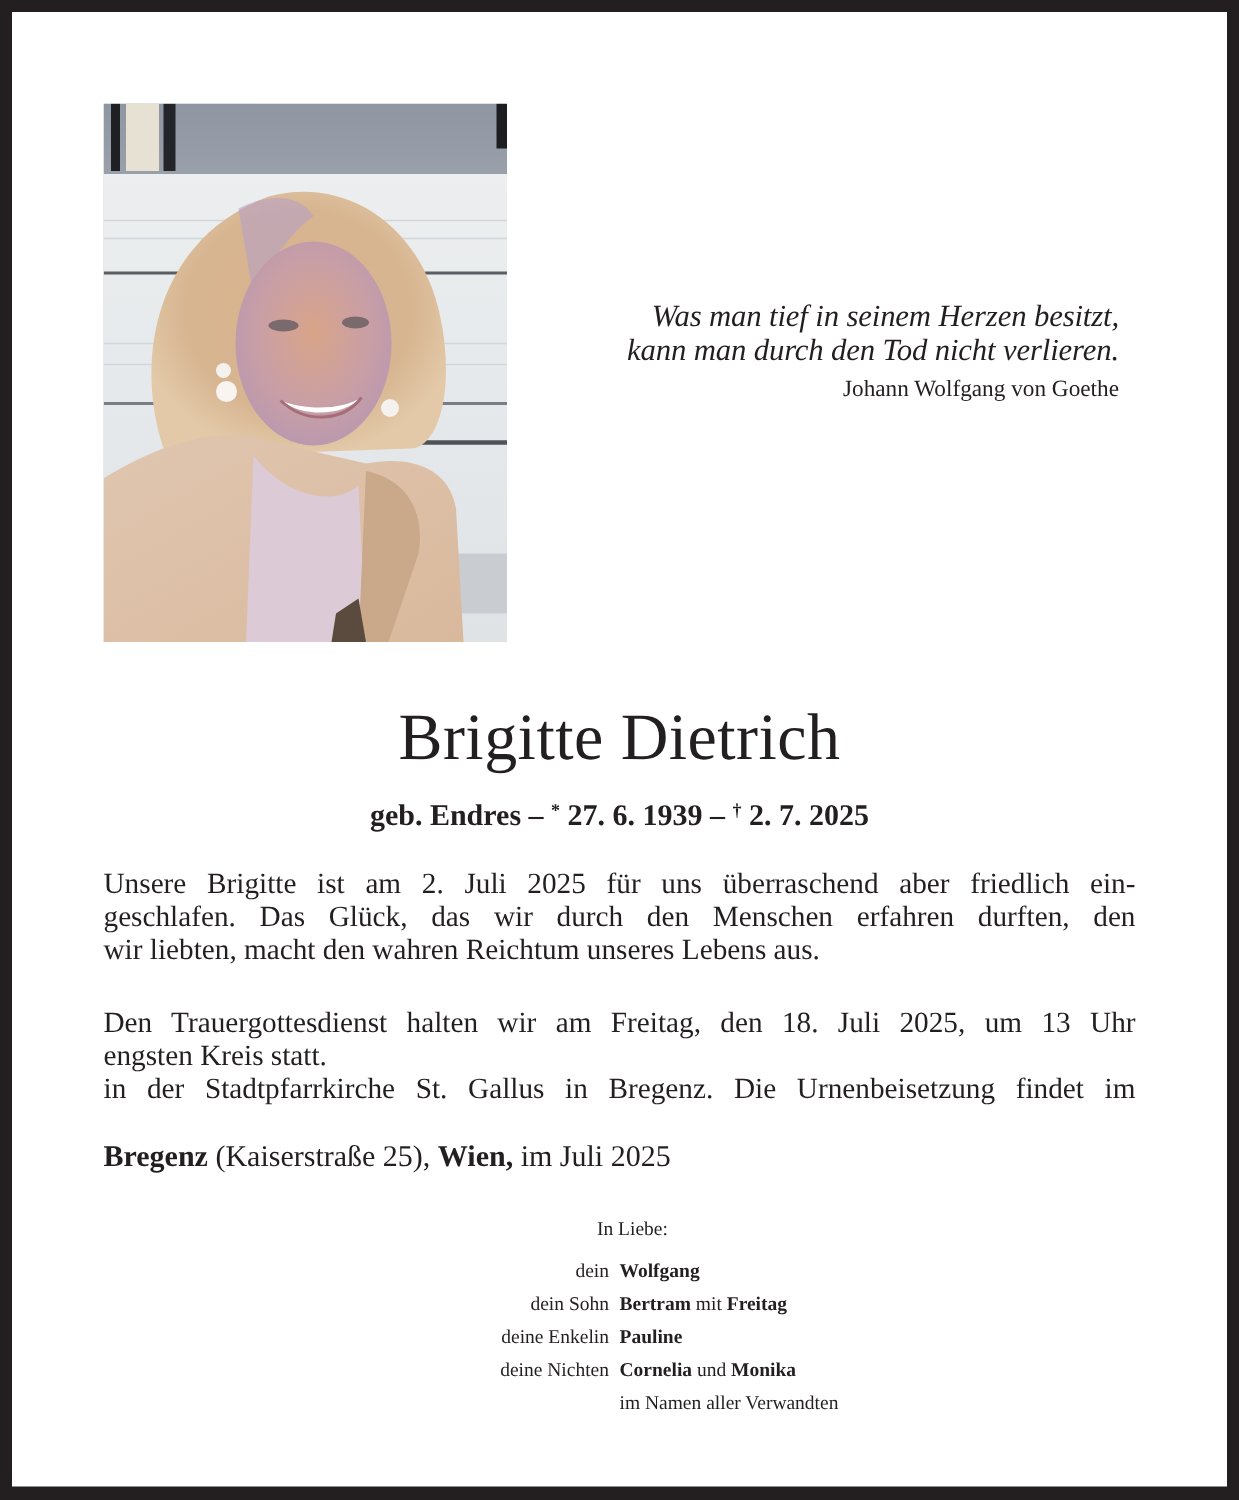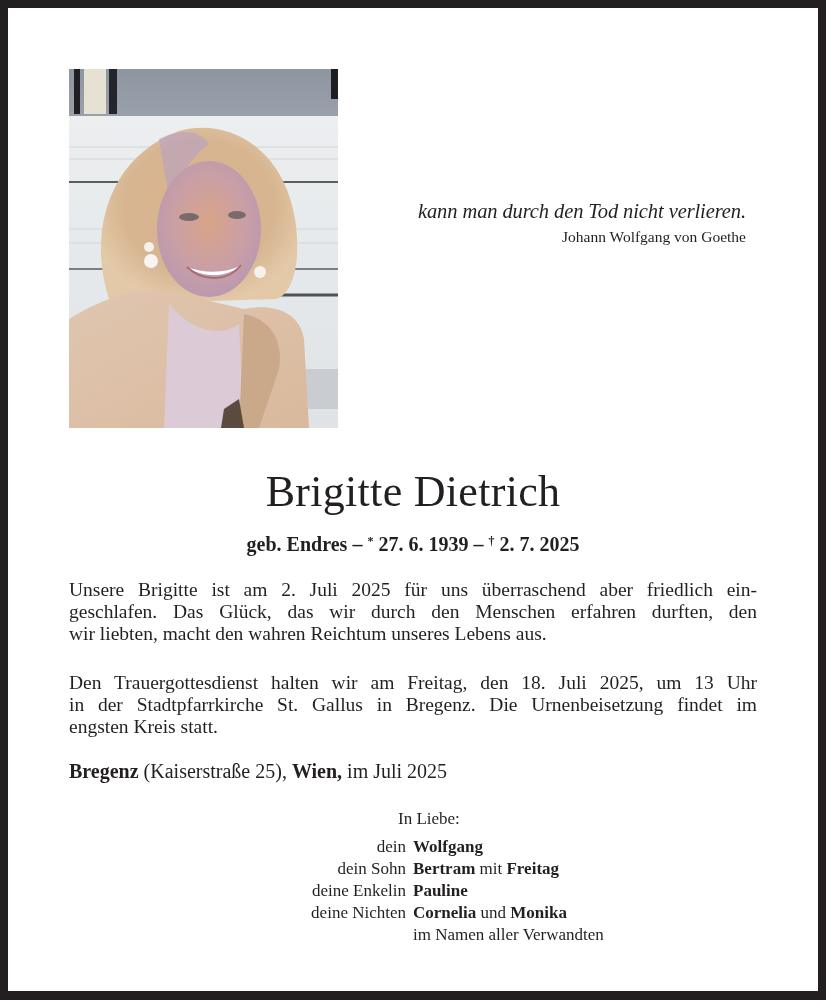--- a/index.html
+++ b/index.html
@@ -89,21 +89,21 @@
     line-height: 22px;
     white-space: nowrap;
   }
   .b { font-weight: bold; }
 
   .family {
     position: absolute;
     left: 0; top: 800px;
     width: 810px;
     font-family: "Liberation Serif", "DejaVu Serif", serif;
-    font-size: 17px;
+    font-size: 13px;
     line-height: 22px;
   }
   .in-liebe {
     margin-left: 390px;
     margin-bottom: 6px;
     white-space: nowrap;
   }
   .frow { display: flex; white-space: nowrap; }
   .frow .lbl { width: 383px; text-align: right; padding-right: 7px; box-sizing: content-box; margin-left: 15px; }
   .frow .nm { flex: 1; }
@@ -170,40 +170,41 @@
 
       <circle cx="80" cy="178" r="5" fill="#f4f1ee"></circle>
       <circle cx="82" cy="192" r="7" fill="#f7f4f2"></circle>
       <circle cx="191" cy="203" r="6" fill="#f4f1ee"></circle>
 
       <path d="M155 340 L 170 330 L 175 359 L 152 359 Z" fill="#5b4a3e"></path>
     </svg>
   </div>
 
   <div class="quote">
+    <div class="quote-line">Was man tief in seinem Herzen besitzt,</div>
     <div class="quote-line">kann man durch den Tod nicht verlieren.</div>
     <div class="quote-author">Johann Wolfgang von Goethe</div>
   </div>
 
   <div class="name">Brigitte Dietrich</div>
 
   <div class="lifedates">
     <span>geb. Endres</span><span> – </span><sup>*</sup><span> 27. 6. 1939</span><span> – </span><sup>†</sup><span> 2. 7. 2025</span>
   </div>
 
   <div class="body-text p1">
     <span class="ln">Unsere Brigitte ist am 2. Juli 2025 für uns überraschend aber friedlich ein-</span>
     <span class="ln">geschlafen. Das Glück, das wir durch den Menschen erfahren durften, den</span>
     <span class="ln last">wir liebten, macht den wahren Reichtum unseres Lebens aus.</span>
   </div>
 
   <div class="body-text p2">
     <span class="ln">Den Trauergottesdienst halten wir am Freitag, den 18. Juli 2025, um 13 Uhr</span>
+    <span class="ln last">engsten Kreis statt.</span>
     <span class="ln">in der Stadtpfarrkirche St. Gallus in Bregenz. Die Urnenbeisetzung findet im</span>
-    <span class="ln last">engsten Kreis statt.</span>
   </div>
 
   <div class="place">
     <span class="b">Bregenz</span><span> (Kaiserstraße 25), </span><span class="b">Wien,</span><span> im Juli 2025</span>
   </div>
 
   <div class="family">
     <div class="in-liebe">In Liebe:</div>
 
     <div class="frow">

